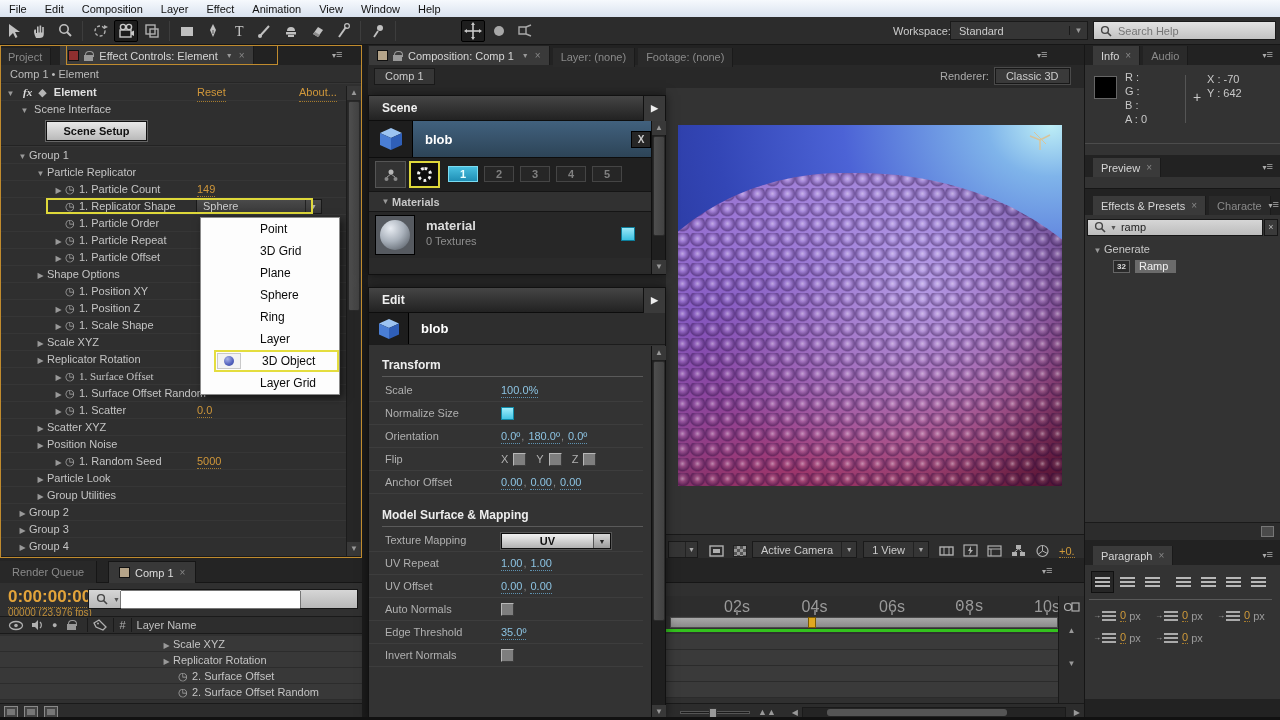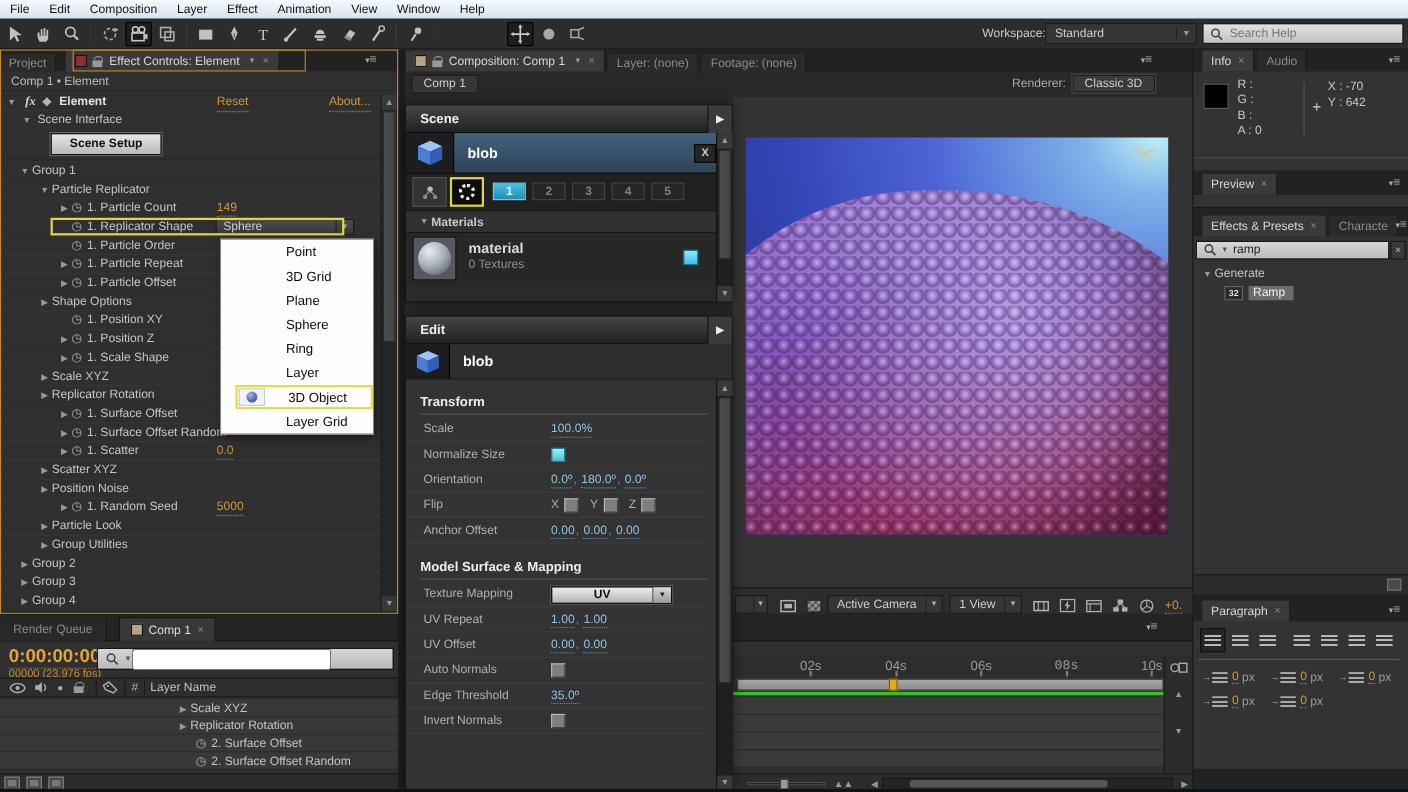--- a/index.html
+++ b/index.html
@@ -76,21 +76,21 @@
   .dd-item.sel { border:2px solid #e4dd3e; line-height:18px; }
   .dd-gutter { position:absolute; left:1px; top:1px; bottom:1px; width:24px; background:#f3f3f3; border:1px solid #c9c9c9; }
   .dd-radio { position:absolute; left:8px; top:50%; margin-top:-5px; width:10px; height:10px; border-radius:50%;
     background:radial-gradient(circle at 35% 30%, #aab4ea, #5261bc 60%, #39479c); }
 
   
   #comp-base { left:362px; top:45px; width:722px; height:513px; background:#282828; }
   #comp-tabrow { left:362px; top:45px; width:722px; height:20px; }
   #comp1-tab { left:374px; top:68px; height:17px; padding:0 10px; background:#363636; border:1px solid #1a1a1a;
     color:#ccc; line-height:15px; z-index:2; }
-  #renderer-row { left:920px; top:68px; z-index:2; display:flex; align-items:center; }
+  #renderer-row { left:940px; top:68px; z-index:2; display:flex; align-items:center; }
   #renderer-label { color:#aaa; margin-right:6px; }
   #renderer-btn { background:#3a3a3a; border:1px solid #181818; outline:1px solid #4a4a4a; color:#ccc; padding:1px 10px; }
   #viewer { left:666px; top:88px; width:418px; height:446px; background:#333; overflow:hidden; }
   #viewer-img { position:absolute; left:12px; top:37px; width:384px; height:361px; overflow:hidden;
     background:radial-gradient(150% 130% at 97% 0%, #bdeef6 0%, #7fb4ea 11%, #4c63d6 36%, #3346b6 58%, #28369a 78%, #222e85 100%); }
   #blob { position:absolute; left:-78px; top:48px; width:530px; height:430px;
     border-radius:47% 53% 45% 55% / 53% 47% 56% 44%;
     background:
       radial-gradient(circle at 60% 25%, rgba(190,170,240,.85), rgba(190,170,240,0) 50%),
       linear-gradient(163deg, #8d60ca 4%, #7b4bb8 28%, #8f4498 46%, #a53a72 60%, #9d2c50 76%, #6e1e38 96%);
@@ -177,21 +177,21 @@
     border:1px solid #161616; display:flex; align-items:center; }
   #tl-cols { position:absolute; left:0; top:58px; width:368px; height:18px; background:#2d2d2d; border-top:1px solid #1a1a1a; border-bottom:1px solid #1a1a1a; display:flex; align-items:center; }
   .colsep { width:1px; height:14px; background:#1a1a1a; margin:0 5px; }
   .tl-row { position:relative; height:16px; line-height:16px; background:#383838; border-bottom:1px solid #2c2c2c; color:#c4c4c4; white-space:nowrap; }
   #tl-rows { position:absolute; left:0; top:78px; width:368px; }
   #tl-botleft { position:absolute; left:0; top:145px; width:368px; height:17px; background:#2c2c2c; border-top:1px solid #1a1a1a; display:flex; align-items:center; padding-left:4px; }
   .mini-icon { width:14px; height:12px; border:1px solid #8a8a8a; background:#444; margin-right:6px; position:relative; }
   .mini-icon:after { content:""; position:absolute; left:2px; top:2px; right:2px; bottom:2px; background:#777; }
   
   #tl-ruler { position:absolute; left:666px; top:38px; width:392px; height:20px; background:#2d2d2d; }
-  .ruler-lab { position:absolute; top:2px; color:#9a9a9a; font-size:12px; transform:translateX(-50%); }
+  .ruler-lab { position:absolute; top:2px; color:#9a9a9a; font-size:16px; transform:translateX(-50%); }
   .ruler-tick { position:absolute; top:14px; width:2px; height:5px; background:#7a7a7a; }
   #work-area { position:absolute; left:670px; top:59px; width:388px; height:11px; background:linear-gradient(#a8a8a8,#8a8a8a); border:1px solid #4a4a4a; }
   #wa-marker { position:absolute; left:808px; top:59px; width:8px; height:11px; background:#e0a820; border:1px solid #7a5a00; }
   #green-line { position:absolute; left:666px; top:71px; width:392px; height:3px; background:#33c21e; }
   .tl-lane { position:absolute; left:666px; width:392px; height:16px; background:#3a3a3a; border-bottom:1px solid #2b2b2b; }
   #tl-rightcol { position:absolute; left:1058px; top:38px; width:26px; height:107px; background:#2c2c2c; border-left:1px solid #1a1a1a; }
   #tl-botright { position:absolute; left:666px; top:145px; width:418px; height:17px; background:#2c2c2c; border-top:1px solid #1a1a1a; display:flex; align-items:center; }
   #zoom-track { width:70px; height:3px; background:#1a1a1a; border:1px solid #555; margin:0 8px 0 14px; position:relative; }
   #zoom-handle { position:absolute; left:28px; top:-4px; width:8px; height:10px; background:#999; border:1px solid #333; }
   #mountains { color:#999; font-size:9px; margin-right:12px; }
@@ -417,21 +417,21 @@
           </div></div>
         <div class="ec-row" style="padding-left: 52px;"><span class="twirl"></span><span class="sw">◷</span><span class="ec-label">1. Particle Order</span></div>
         <div class="ec-row" style="padding-left: 52px;"><span class="twirl">▶</span><span class="sw">◷</span><span class="ec-label">1. Particle Repeat</span></div>
         <div class="ec-row" style="padding-left: 52px;"><span class="twirl">▶</span><span class="sw">◷</span><span class="ec-label">1. Particle Offset</span></div>
         <div class="ec-row" style="padding-left: 34px;"><span class="twirl">▶</span><span class="ec-label">Shape Options</span></div>
         <div class="ec-row" style="padding-left: 52px;"><span class="twirl"></span><span class="sw">◷</span><span class="ec-label">1. Position XY</span></div>
         <div class="ec-row" style="padding-left: 52px;"><span class="twirl">▶</span><span class="sw">◷</span><span class="ec-label">1. Position Z</span></div>
         <div class="ec-row" style="padding-left: 52px;"><span class="twirl">▶</span><span class="sw">◷</span><span class="ec-label">1. Scale Shape</span></div>
         <div class="ec-row" style="padding-left: 34px;"><span class="twirl">▶</span><span class="ec-label">Scale XYZ</span></div>
         <div class="ec-row" style="padding-left: 34px;"><span class="twirl">▶</span><span class="ec-label">Replicator Rotation</span></div>
-        <div class="ec-row" style="padding-left: 52px;"><span class="twirl">▶</span><span class="sw">◷</span><span class="ec-label">1. Surface Offset</span></div>
+        <div class="ec-row" style="padding-left: 52px; font-family: Liberation Serif, serif;"><span class="twirl">▶</span><span class="sw">◷</span><span class="ec-label">1. Surface Offset</span></div>
         <div class="ec-row" style="padding-left: 52px;"><span class="twirl">▶</span><span class="sw">◷</span><span class="ec-label">1. Surface Offset Random</span></div>
         <div class="ec-row" style="padding-left: 52px;"><span class="twirl">▶</span><span class="sw">◷</span><span class="ec-label">1. Scatter</span><span class="ec-val">0.0</span></div>
         <div class="ec-row" style="padding-left: 34px;"><span class="twirl">▶</span><span class="ec-label">Scatter XYZ</span></div>
         <div class="ec-row" style="padding-left: 34px;"><span class="twirl">▶</span><span class="ec-label">Position Noise</span></div>
         <div class="ec-row" style="padding-left: 52px;"><span class="twirl">▶</span><span class="sw">◷</span><span class="ec-label">1. Random Seed</span><span class="ec-val">5000</span></div>
         <div class="ec-row" style="padding-left: 34px;"><span class="twirl">▶</span><span class="ec-label">Particle Look</span></div>
         <div class="ec-row" style="padding-left: 34px;"><span class="twirl">▶</span><span class="ec-label">Group Utilities</span></div>
         <div class="ec-row" style="padding-left: 16px;"><span class="twirl">▶</span><span class="ec-label">Group 2</span></div>
         <div class="ec-row" style="padding-left: 16px;"><span class="twirl">▶</span><span class="ec-label">Group 3</span></div>
         <div class="ec-row" style="padding-left: 16px;"><span class="twirl">▶</span><span class="ec-label">Group 4</span></div>

